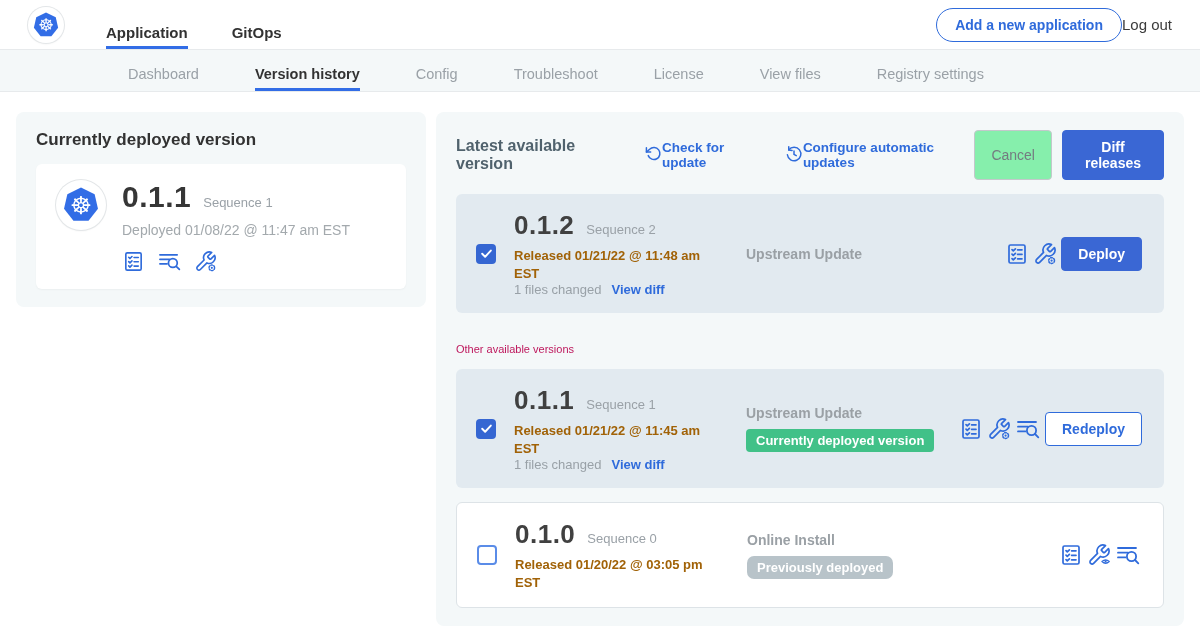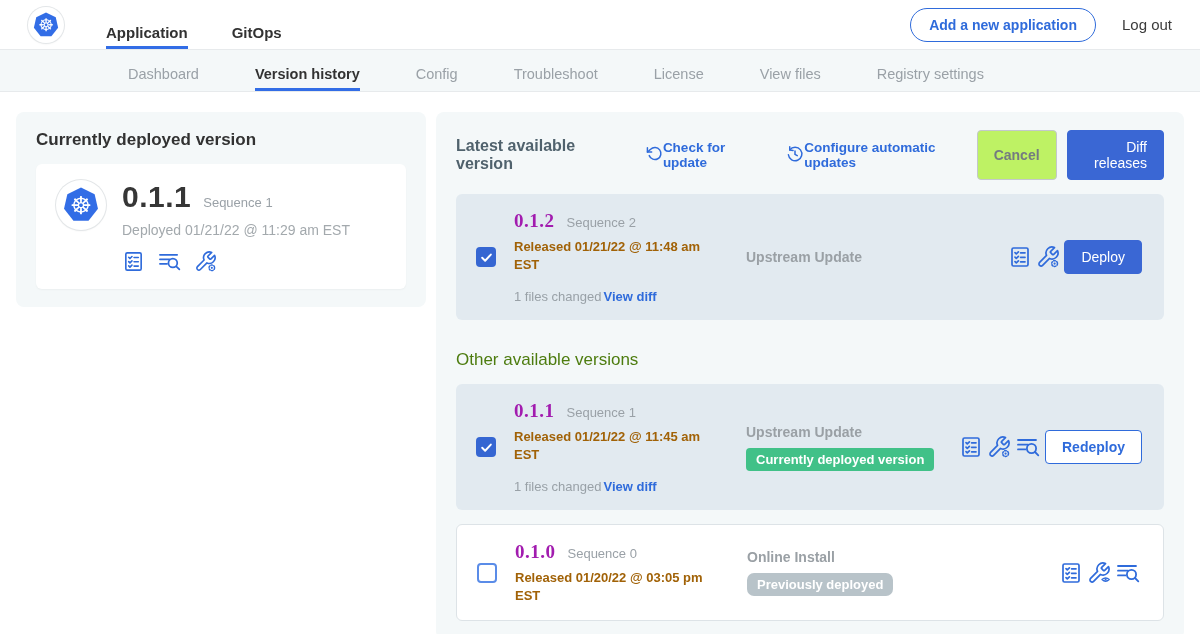--- a/index.html
+++ b/index.html
@@ -9,72 +9,72 @@
   }
   *{box-sizing:border-box; margin:0; padding:0;}
   body{width:1200px;height:634px;background:#fff;font-family:"Liberation Sans",sans-serif;color:var(--dark);overflow:hidden;}
 
   
   .topnav{height:50px;display:flex;align-items:center;padding:0 28px;border-bottom:1px solid var(--border);background:#fff;}
   .logo-circle{width:36px;height:36px;border-radius:50%;background:#fff;box-shadow:0 0 0 1px #e3e6e8, 0 1px 2px rgba(0,0,0,.08);display:flex;align-items:center;justify-content:center;}
   .topnav-tabs{display:flex;height:100%;margin-left:42px;gap:44px;}
   .topnav-tab{display:flex;align-items:center;height:100%;font-size:15px;font-weight:700;color:var(--dark);border-bottom:3px solid transparent;padding-top:18px;cursor:pointer;}
   .topnav-tab.active{border-bottom-color:#326de6;}
-  .topnav-right{margin-left:auto;display:flex;align-items:center;gap:26px;}
+  .topnav-right{margin-left:auto;display:flex;align-items:center;}
   .pill-btn{background:#fff;border:1.5px solid var(--blue);color:var(--blue);font-weight:700;font-size:14px;border-radius:18px;padding:8px 18px;cursor:pointer;font-family:inherit;}
   .logout{font-size:15px;font-weight:400;color:#3b3b3b;cursor:pointer;}
 
   
   .subnav{height:42px;background:var(--panel);border-bottom:1px solid var(--border);display:flex;padding-left:128px;gap:56px;}
   .subnav-tab{display:flex;align-items:center;height:100%;font-size:14.5px;color:var(--muted);border-bottom:3px solid transparent;padding-top:10px;cursor:pointer;}
   .subnav-tab.active{color:var(--dark);font-weight:700;border-bottom-color:#326de6;}
 
   
   .main{display:flex;align-items:flex-start;gap:10px;padding:20px 16px 0 16px;}
   .panel{background:var(--panel);border-radius:8px;padding:18px 20px;}
   .left-panel{width:410px;flex:none;}
   .left-panel h2{font-size:17px;font-weight:700;color:var(--dark);margin-bottom:14px;}
   .deployed-card{background:#fff;border-radius:6px;padding:16px 20px;display:flex;gap:16px;box-shadow:0 1px 2px rgba(0,0,0,.04);}
   .logo-circle.big{width:50px;height:50px;flex:none;}
   .ver-line{display:flex;align-items:baseline;gap:12px;}
   .ver-big{font-size:30px;font-weight:800;letter-spacing:.5px;color:#363636;}
-  .ver-mid{font-size:19px;font-weight:800;letter-spacing:.5px;color:#a21caf;font-family:Liberation Serif, serif;}
+  .ver-mid{font-size:26px;font-weight:800;letter-spacing:.5px;color:#404040;}
   .seq{font-size:13px;color:var(--muted);}
   .deployed-text{font-size:14px;color:#a3a9ad;margin-top:8px;}
   .icon-row{display:flex;gap:12px;margin-top:12px;align-items:center;}
   .icon-btn{cursor:pointer;display:flex;align-items:center;}
   .icon-btn svg{display:block;}
 
   
   .right-panel{flex:1;}
   .latest-header{display:flex;align-items:center;}
   .latest-title{font-size:16px;font-weight:600;color:var(--slate);}
   .hdr-link{display:flex;align-items:center;color:var(--blue);font-size:13.5px;font-weight:600;cursor:pointer;margin-left:22px;}
   .hdr-actions{margin-left:auto;display:flex;gap:10px;}
   .btn{font-family:inherit;font-size:14px;border-radius:4px;padding:8px 16px;cursor:pointer;}
-  .btn-cancel{background:#bef264;border:1px solid #c3c8cb;color:#747b80;font-weight:700;}
-  .btn-primary{background:var(--blue-btn);border:1px solid var(--blue-btn);color:#fff;font-weight:400;text-align:right;}
+  .btn-cancel{background:#86efac;border:1px solid #c3c8cb;color:#747b80;font-weight:400;}
+  .btn-primary{background:var(--blue-btn);border:1px solid var(--blue-btn);color:#fff;font-weight:700;}
   .btn-outline{background:#fff;border:1px solid var(--blue);color:var(--blue);font-weight:700;}
 
   .version-row{background:var(--rowbg);border-radius:6px;margin-top:14px;padding:16px 20px;display:flex;align-items:center;}
   .version-row.white{background:#fff;border:1px solid #dde3e7;}
   .checkbox{width:20px;height:20px;border-radius:4px;flex:none;cursor:pointer;display:flex;align-items:center;justify-content:center;}
   .checkbox.checked{background:#3566d2;}
   .checkbox.unchecked{background:#fff;border:2px solid #5a8ce8;}
   .row-verblock{margin-left:18px;width:232px;flex:none;}
   .released{font-size:13px;font-weight:700;color:#a16207;margin-top:6px;width:215px;line-height:1.35;}
-  .files-line{font-size:13px;color:#99a1a7;margin-top:16px;display:flex;gap:2px;}
+  .files-line{font-size:13px;color:#99a1a7;margin-top:0;display:flex;gap:10px;}
   .view-diff{color:var(--blue);font-weight:700;cursor:pointer;}
   .row-mid{flex:1;}
   .source{font-size:14px;font-weight:600;color:#9aa0a5;}
   .badge{display:inline-block;margin-top:8px;font-size:13px;font-weight:700;color:#fff;border-radius:4px;padding:4px 10px;}
   .badge.green{background:var(--green);}
   .badge.gray{background:var(--graybadge);border-radius:7px;}
   .row-actions{display:flex;align-items:center;gap:4px;padding-right:2px;}
-  .other-title{font-size:17px;color:#4d7c0f;margin-top:30px;}
+  .other-title{font-size:11px;color:#be185d;margin-top:30px;}
 </style>
 </head>
 <body>
 
 <div class="topnav">
   <div class="logo-circle">
     <svg width="30" height="30" viewBox="0 0 24 24">
       <polygon points="12,2 19.8,5.8 21.7,14.2 16.3,21 7.7,21 2.3,14.2 4.2,5.8" fill="#326de6"></polygon>
       <text x="12" y="17" text-anchor="middle" font-size="14" fill="#ffffff" font-family="DejaVu Sans, sans-serif">☸</text>
     </svg>
@@ -108,21 +108,21 @@
         <svg width="42" height="42" viewBox="0 0 24 24">
           <polygon points="12,2 19.8,5.8 21.7,14.2 16.3,21 7.7,21 2.3,14.2 4.2,5.8" fill="#326de6"></polygon>
           <text x="12" y="17" text-anchor="middle" font-size="14" fill="#ffffff" font-family="DejaVu Sans, sans-serif">☸</text>
         </svg>
       </div>
       <div>
         <div class="ver-line">
           <span class="ver-big">0.1.1</span>
           <span class="seq">Sequence 1</span>
         </div>
-        <div class="deployed-text">Deployed 01/21/22 @ 11:29 am EST</div>
+        <div class="deployed-text">Deployed 01/08/22 @ 11:47 am EST</div>
         <div class="icon-row">
           <span class="icon-btn">
             <svg width="23" height="23" viewBox="0 0 24 24" fill="none" stroke="#2f6bdb" stroke-width="1.7" stroke-linecap="round" stroke-linejoin="round">
               <rect x="4" y="3" width="16" height="18" rx="1.5"></rect>
               <polyline points="7,7.6 8.3,8.9 10.4,6.8"></polyline>
                 <line x1="12.6" y1="7.8" x2="17" y2="7.8"></line>
               <polyline points="7,12.1 8.3,13.4 10.4,11.3"></polyline>
                 <line x1="12.6" y1="12.3" x2="17" y2="12.3"></line>
               <polyline points="7,16.6 8.3,17.9 10.4,15.8"></polyline>
                 <line x1="12.6" y1="16.8" x2="17" y2="16.8"></line>

